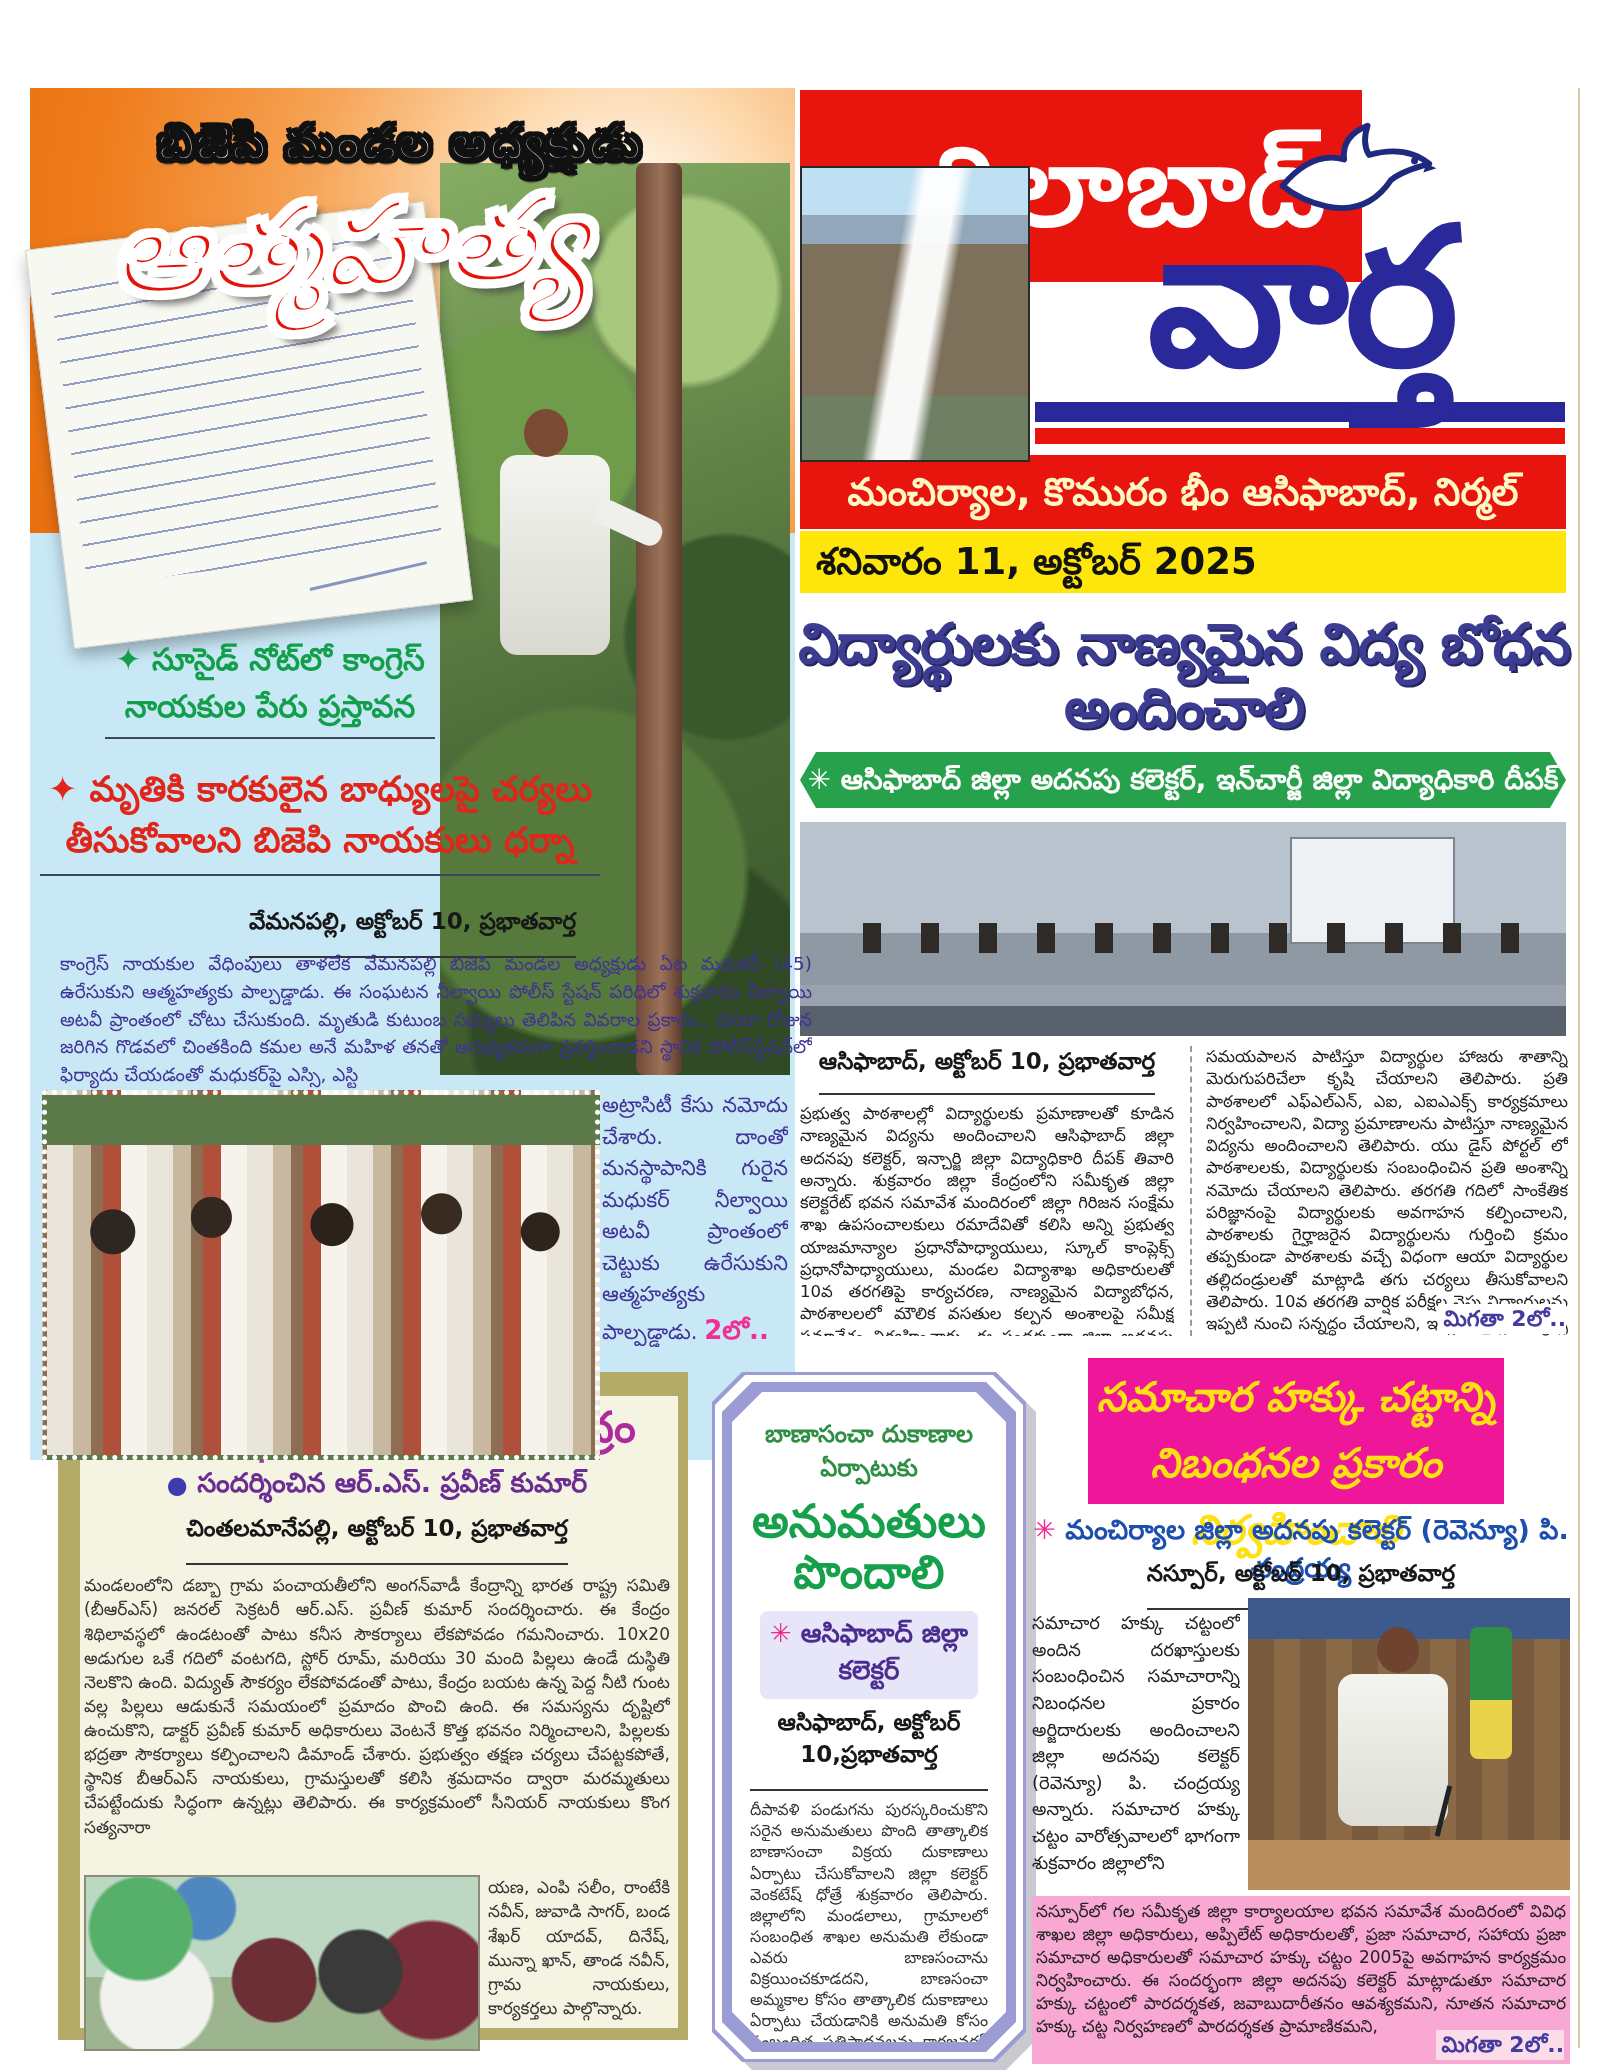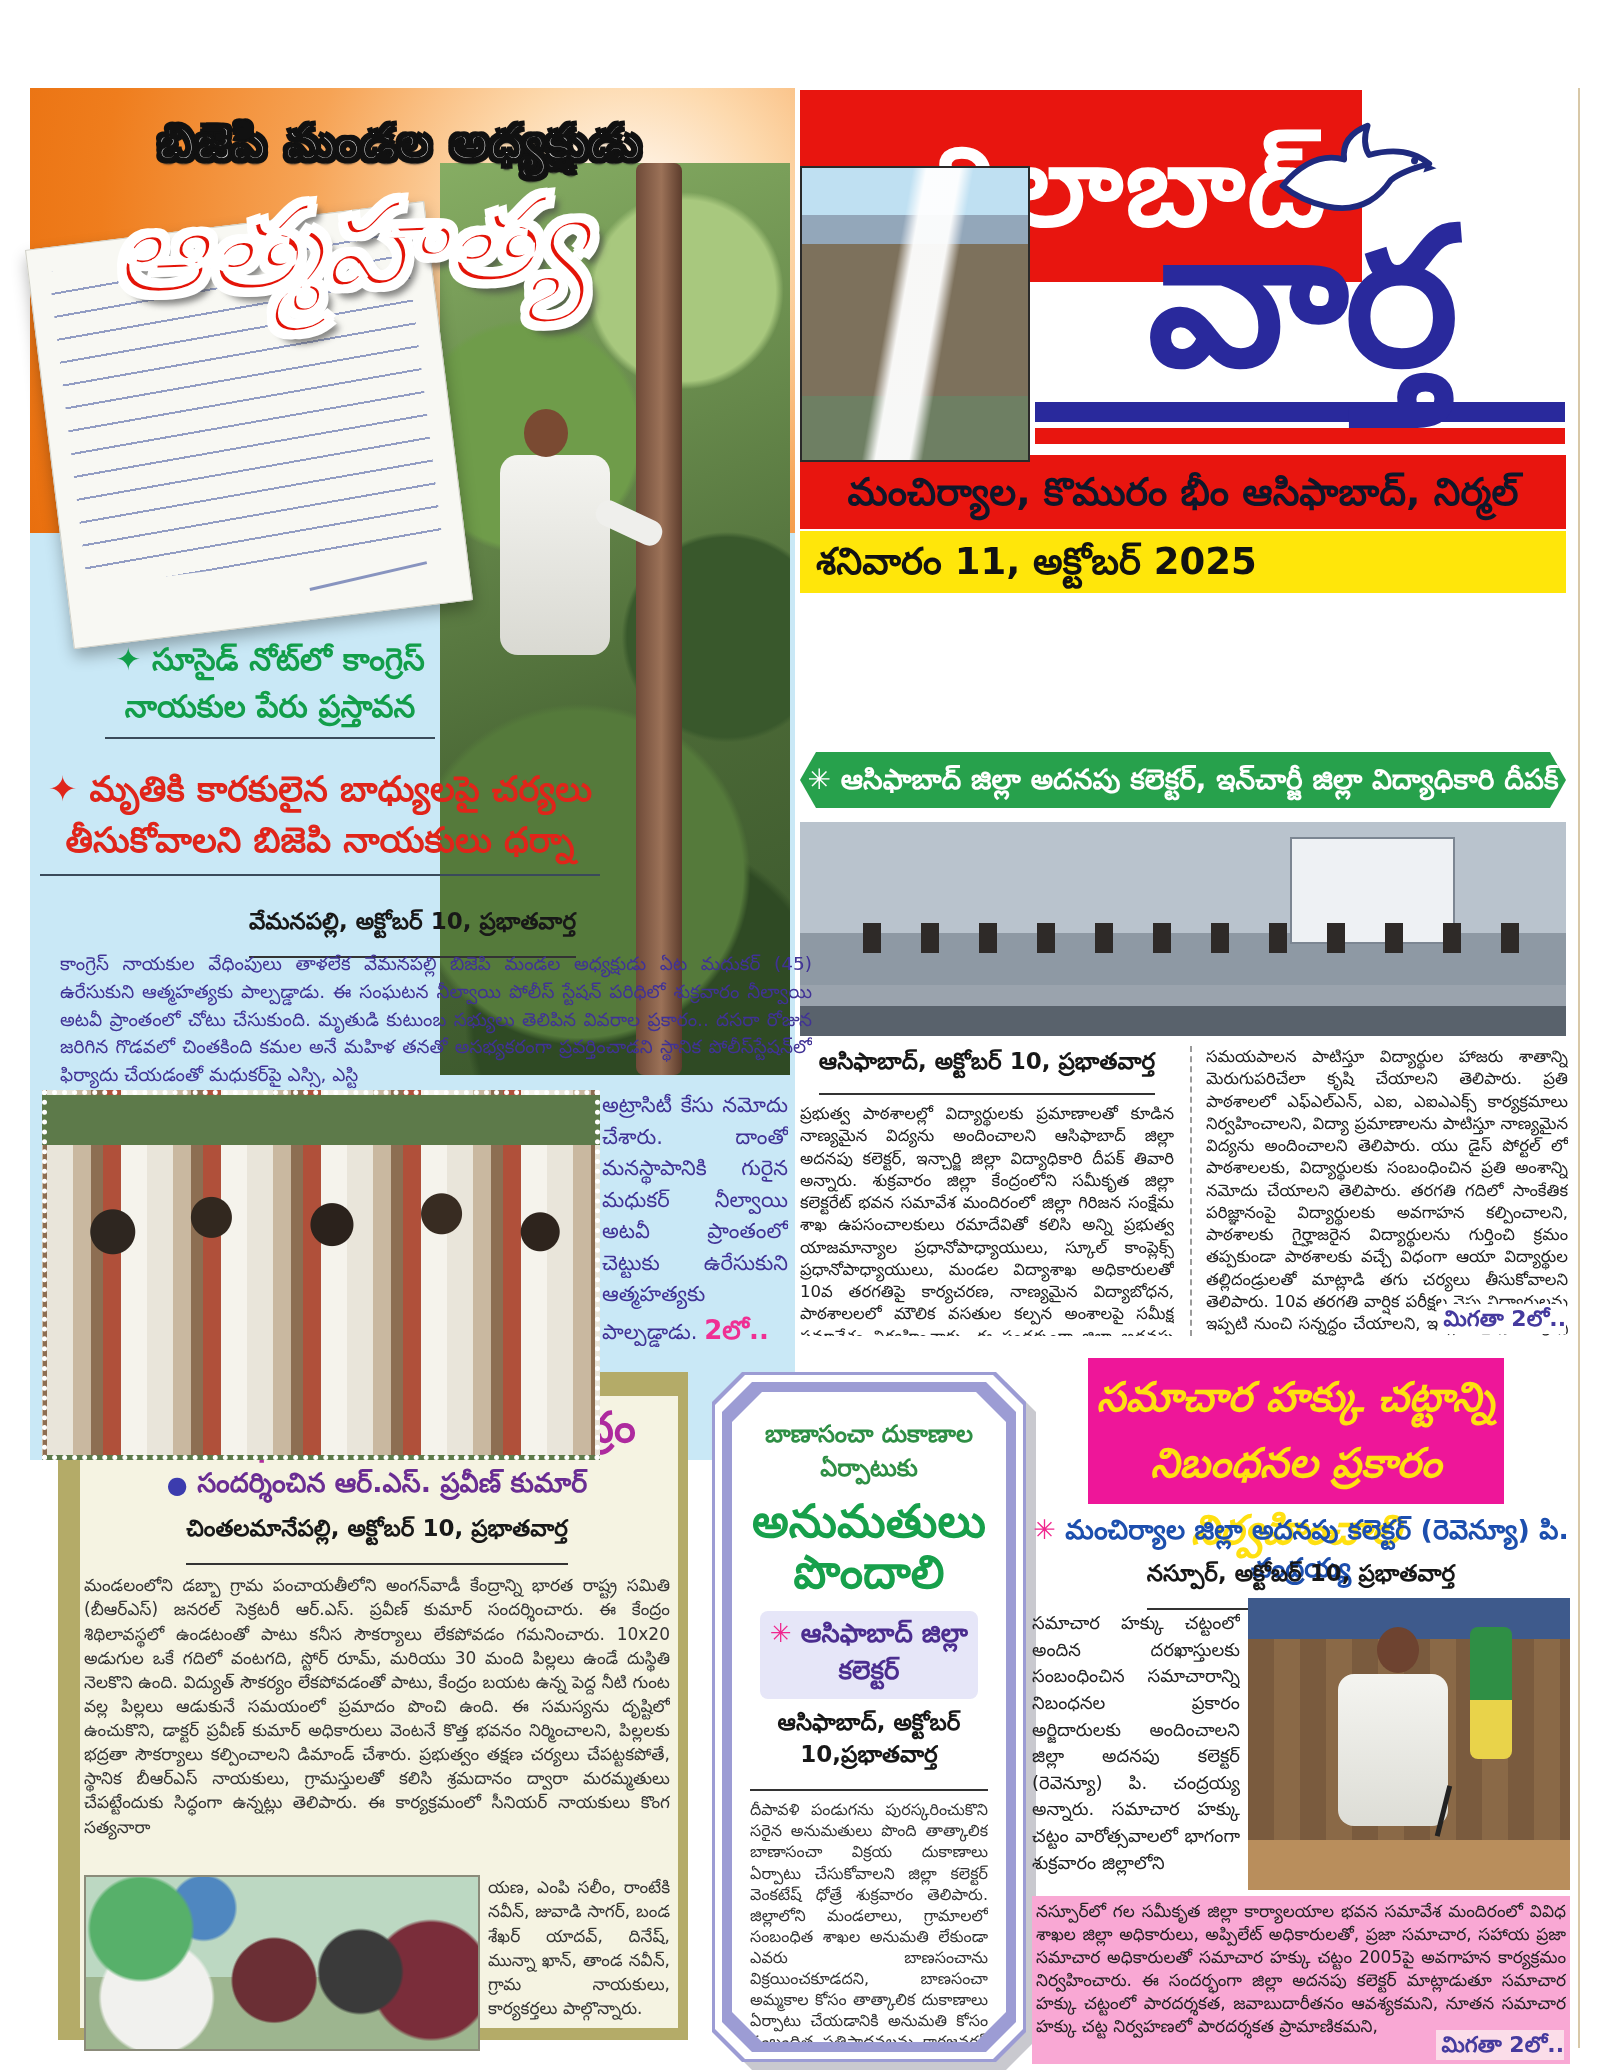--- a/index.html
+++ b/index.html
@@ -61,21 +61,21 @@
   .mh-dove{left:1262px;top:118px;width:176px;height:118px;z-index:6;}
   .mh-vaartha{left:1035px;top:194px;width:532px;font-size:192px;font-weight:800;color:#29299c;
     text-align:center;line-height:1.08;letter-spacing:-4px;z-index:4;}
   .waterfall-photo{left:800px;top:166px;width:226px;height:292px;border:2px solid #2a2a2a;z-index:5;
     background:
       linear-gradient(100deg, transparent 40%, rgba(255,255,255,.95) 45% 57%, transparent 62%),
       linear-gradient(180deg,#bfe0f2 0 16%, #93a7ba 16% 26%, #7d715c 26% 78%, #6e7f63 78% 100%),
       #7d715c;}
   .mh-stripe-blue{left:1035px;top:402px;width:530px;height:20px;background:#29299c;z-index:1;}
   .mh-stripe-red{left:1035px;top:428px;width:530px;height:16px;background:#e8150f;z-index:1;}
-  .mh-districts{left:800px;top:455px;width:766px;height:74px;background:#e8150f;color:#0f172a;
+  .mh-districts{left:800px;top:455px;width:766px;height:74px;background:#e8150f;color:#fef9c3;
     font-size:38px;font-weight:800;text-align:center;line-height:74px;z-index:3;}
   .mh-date{left:800px;top:531px;width:766px;height:62px;background:#ffe60a;color:#121212;
     font-size:37px;font-weight:800;line-height:62px;padding-left:16px;box-sizing:border-box;z-index:3;}
 
   
   .edu-headline{left:795px;top:612px;width:778px;font-size:56px;font-weight:800;color:#3c3c92;
     text-align:center;letter-spacing:-1px;text-shadow:2px 2px 0 #26265e;line-height:1.15;}
   .edu-ribbon{left:800px;top:752px;width:766px;height:56px;background:#27a14c;color:#ffffff;
     font-size:28px;font-weight:800;text-align:center;line-height:56px;
     clip-path:polygon(0 50%,16px 0,calc(100% - 16px) 0,100% 50%,calc(100% - 16px) 100%,16px 100%);}
@@ -211,20 +211,21 @@
   </div>
 
   <div class="waterfall-photo abs"></div>
   <div class="mh-stripe-blue abs"></div>
   <div class="mh-stripe-red abs"></div>
   <div class="mh-vaartha abs">వార్త</div>
 
   <div class="mh-districts abs">మంచిర్యాల, కొమురం భీం ఆసిఫాబాద్, నిర్మల్</div>
   <div class="mh-date abs">శనివారం 11,  అక్టోబర్ 2025</div>
 
+  <div class="edu-headline abs">విద్యార్థులకు నాణ్యమైన విద్య బోధన అందించాలి</div>
 
   <div class="edu-ribbon abs">
     <span>✳</span>
     <span>ఆసిఫాబాద్ జిల్లా అదనపు కలెక్టర్, ఇన్‌చార్జీ జిల్లా విద్యాధికారి దీపక్ తివారి</span>
   </div>
 
   <div class="meeting-photo abs">
     <div class="meet-screen"></div>
     <div class="meet-heads"></div>
     <div class="meet-table"></div>

